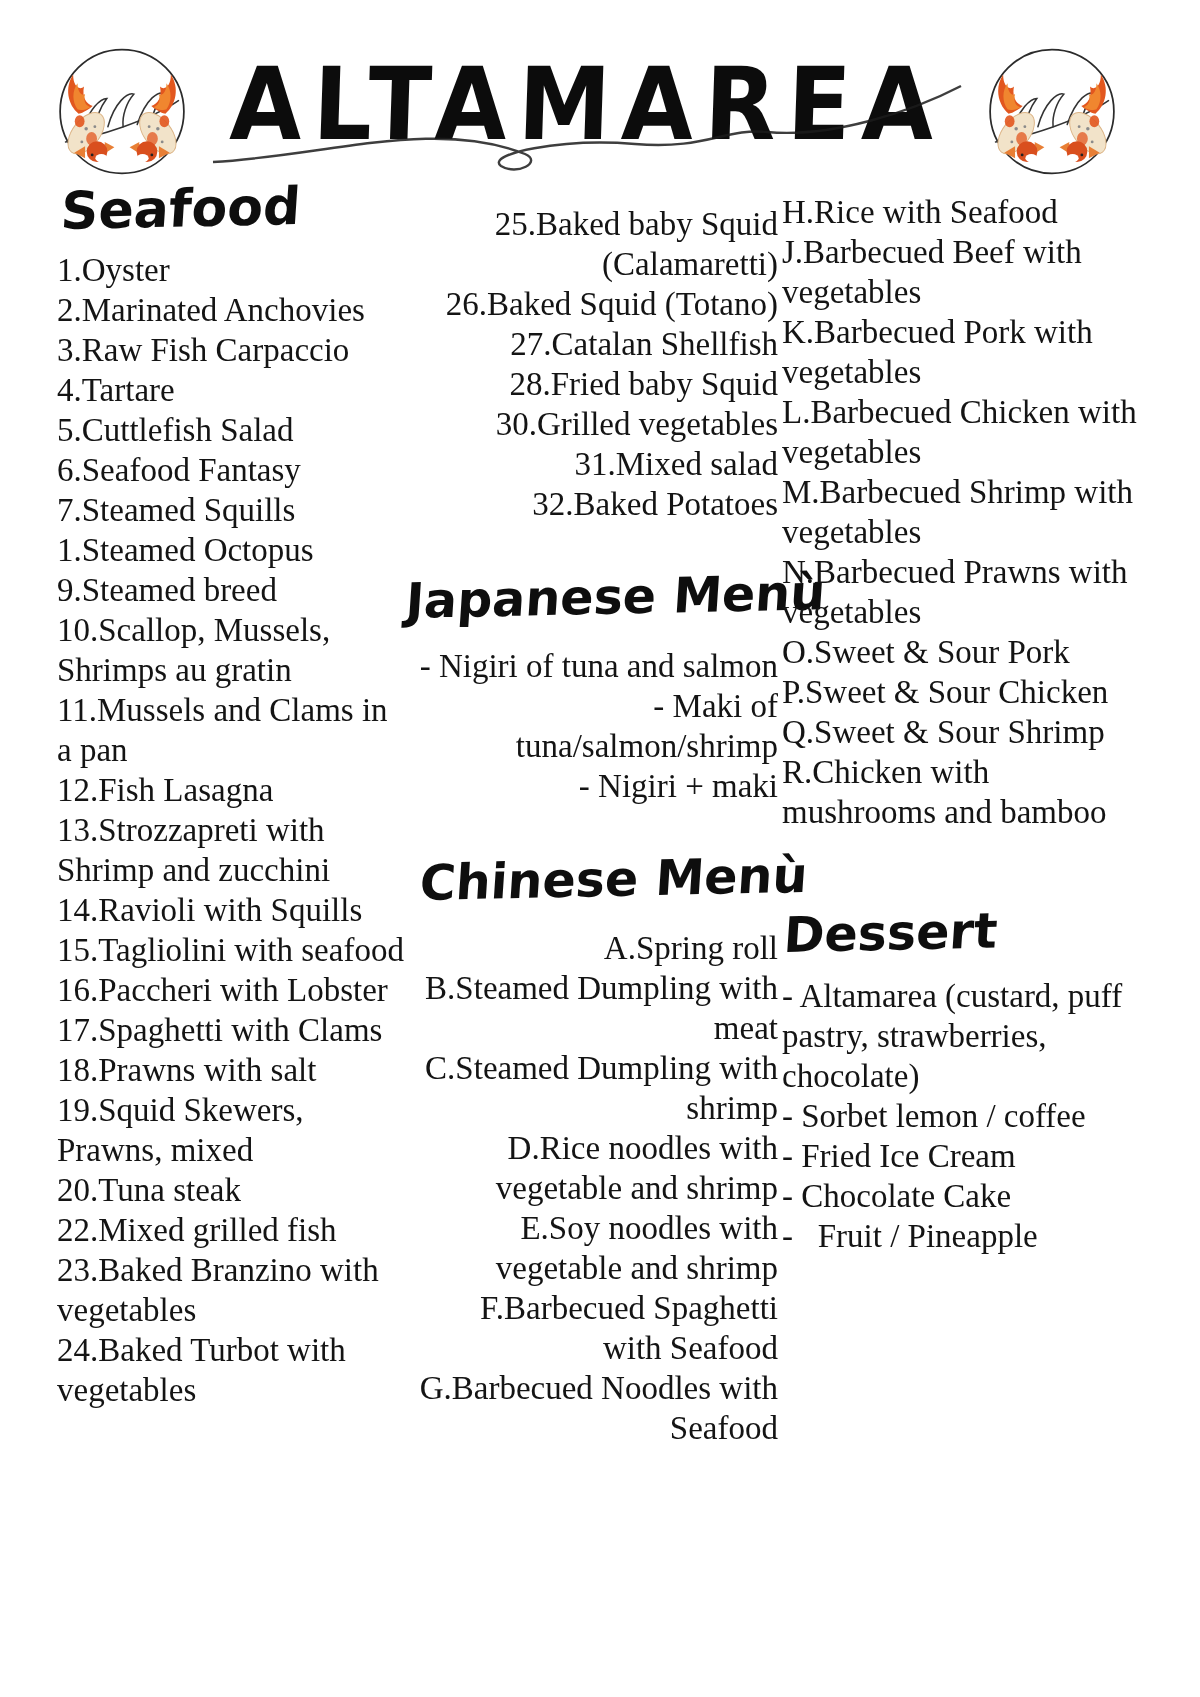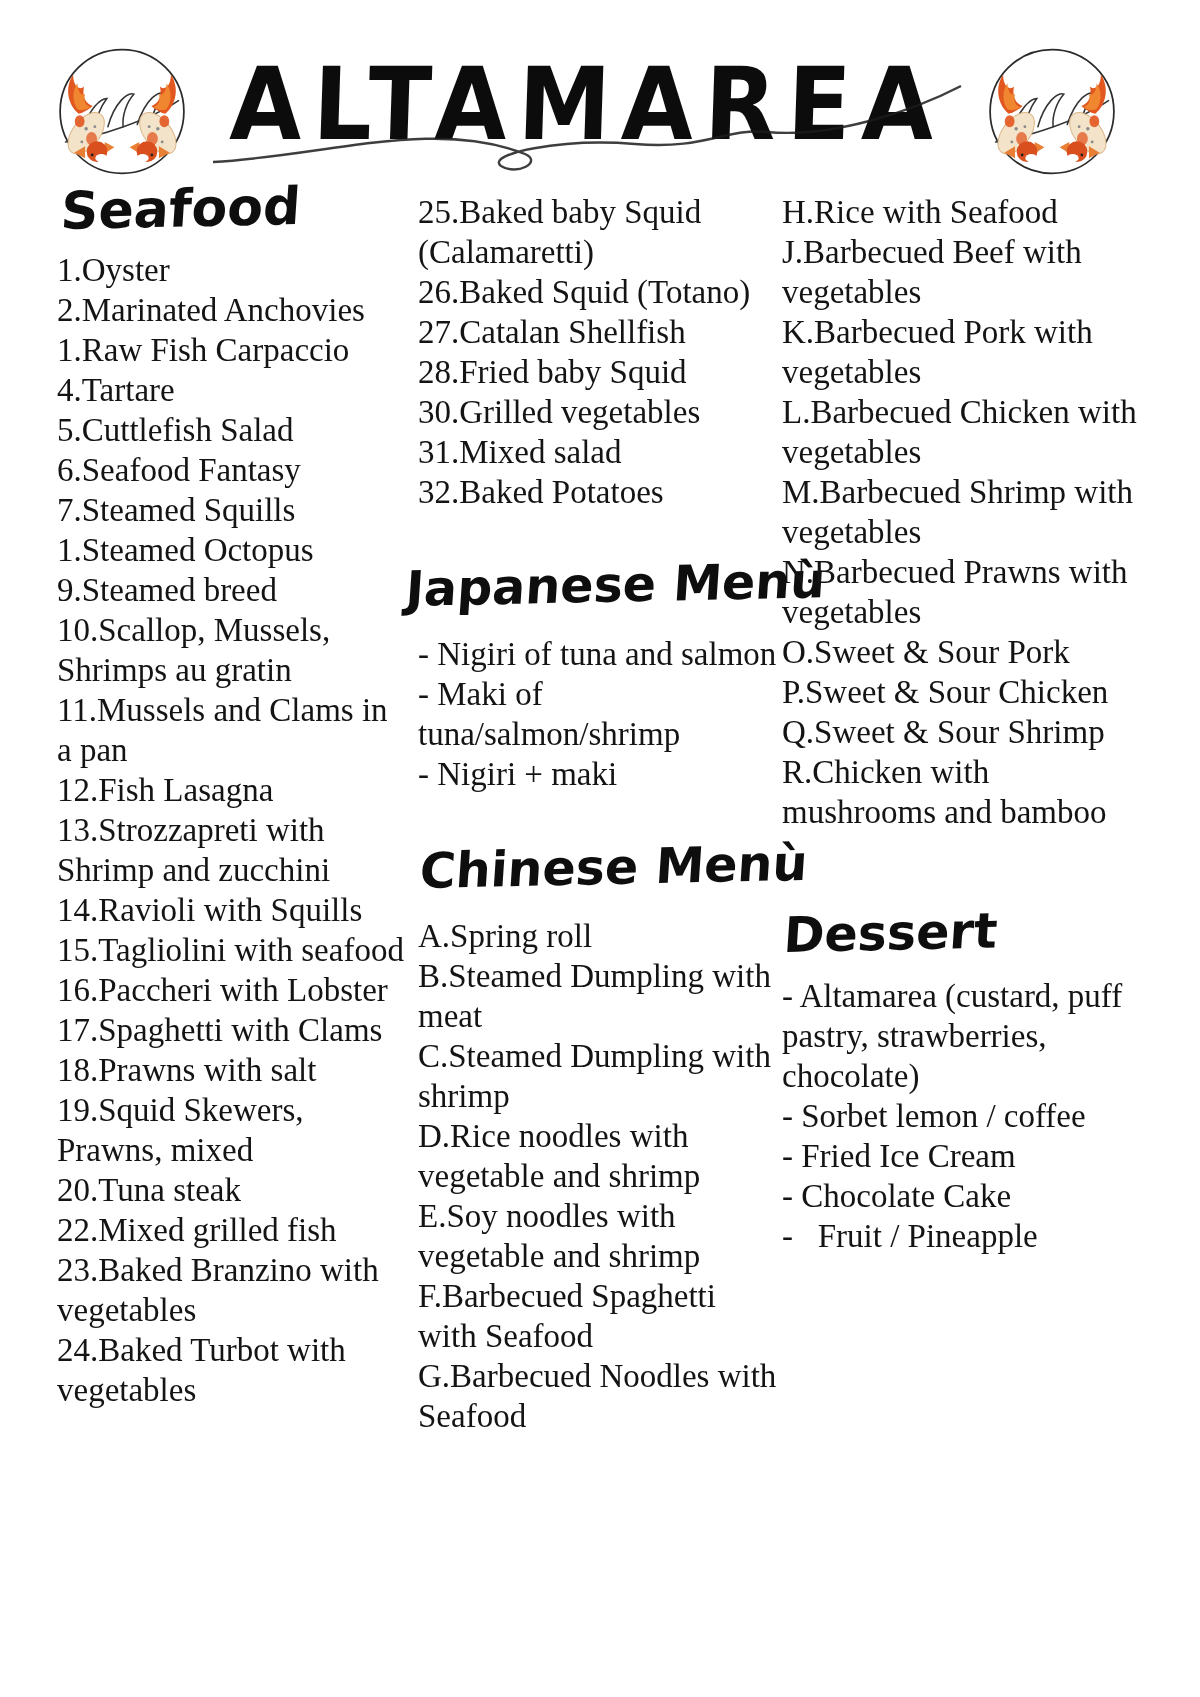--- a/index.html
+++ b/index.html
@@ -18,21 +18,21 @@
     margin:0; text-align:center;
     font-family:"DejaVu Sans","Liberation Sans",sans-serif;
     font-weight:700; font-size:93px; line-height:128px;
     letter-spacing:11px; color:#0c0c0c;
     transform:scaleY(1.08) skewX(-2deg);
   }
   .swoosh { position:absolute; left:0; top:0; width:765px; height:140px; pointer-events:none; }
   
   .col { position:absolute; }
   .col-1 { left:57px;  top:180px; width:352px; }
-  .col-2 { left:418px; top:192px; width:360px; }
+  .col-2 { left:418px; top:204px; width:360px;text-align:right; }
   .col-3 { left:782px; top:192px; width:356px; }
   .menu-item {
     font-size:33px; line-height:40px; color:#141414;
     white-space:pre-wrap;
   }
   .script {
     font-family:"DejaVu Sans","Liberation Sans",sans-serif;
     font-weight:700; color:#0e0e0e; white-space:nowrap;
     transform:skewX(-5deg) rotate(-1.2deg); transform-origin:left bottom;
     margin:0;
@@ -107,21 +107,21 @@
     <svg class="logo logo-right" viewBox="0 0 140 140">
       <use href="#koi-logo"></use>
     </svg>
   </div>
 
   <section class="col col-1">
     <h2 class="script h-seafood">Seafood</h2>
     <div>
         <div class="menu-item">1.Oyster</div>
         <div class="menu-item">2.Marinated Anchovies</div>
-        <div class="menu-item">1.Raw Fish Carpaccio</div>
+        <div class="menu-item">3.Raw Fish Carpaccio</div>
         <div class="menu-item">4.Tartare</div>
         <div class="menu-item">5.Cuttlefish Salad</div>
         <div class="menu-item">6.Seafood Fantasy</div>
         <div class="menu-item">7.Steamed Squills</div>
         <div class="menu-item">1.Steamed Octopus</div>
         <div class="menu-item">9.Steamed breed</div>
         <div class="menu-item">10.Scallop, Mussels, Shrimps au gratin</div>
         <div class="menu-item">11.Mussels and Clams in a pan</div>
         <div class="menu-item">12.Fish Lasagna</div>
         <div class="menu-item">13.Strozzapreti with Shrimp and zucchini</div>

